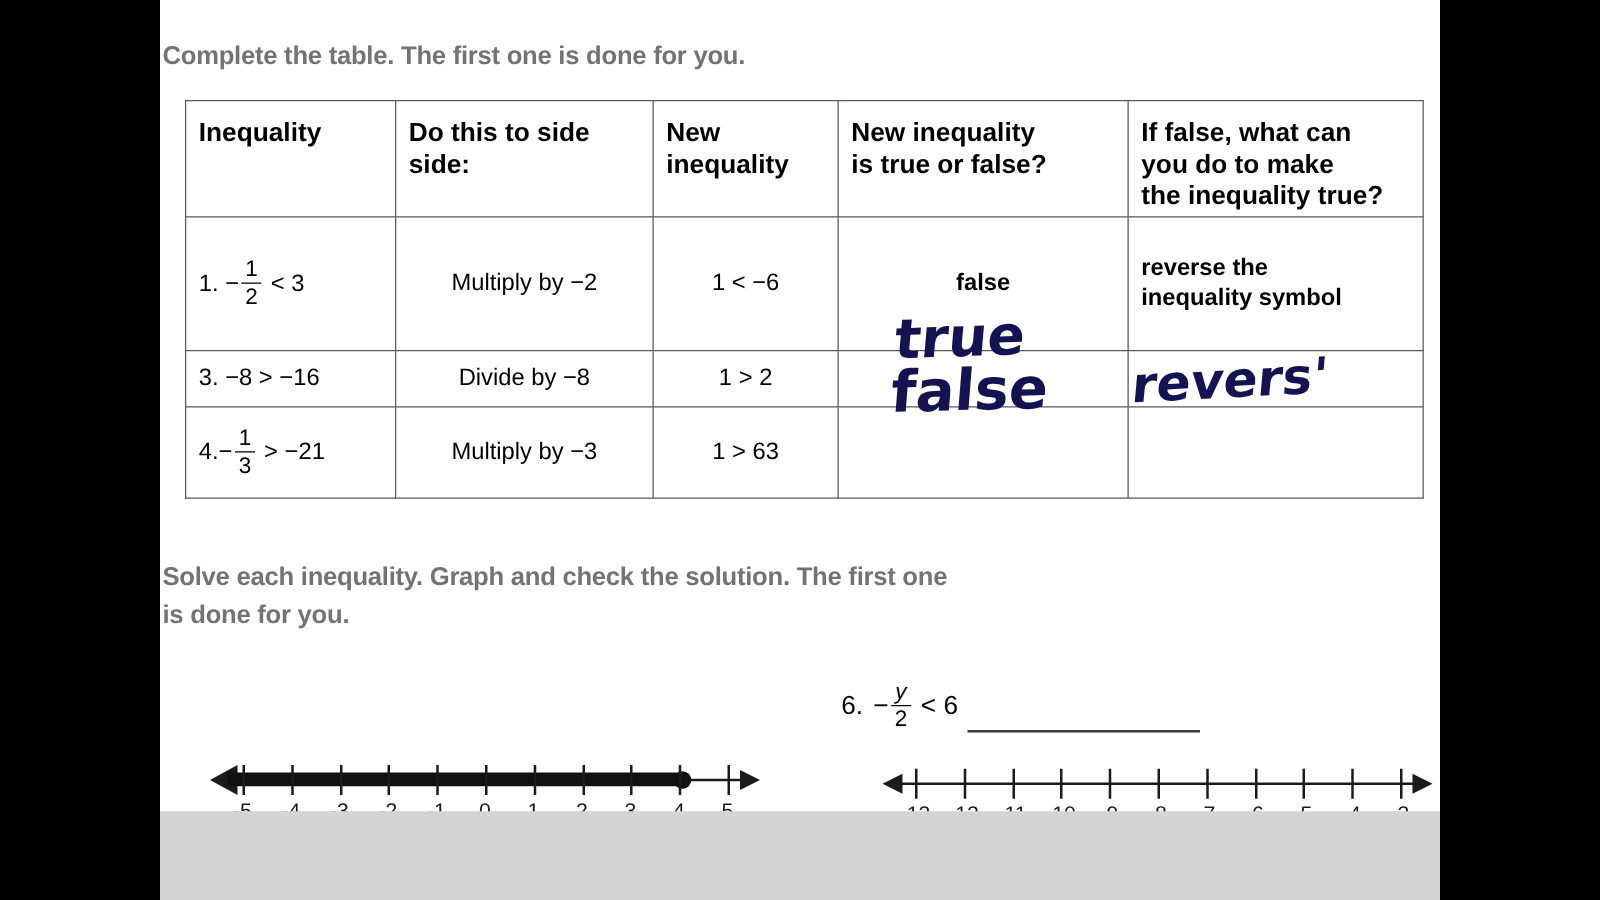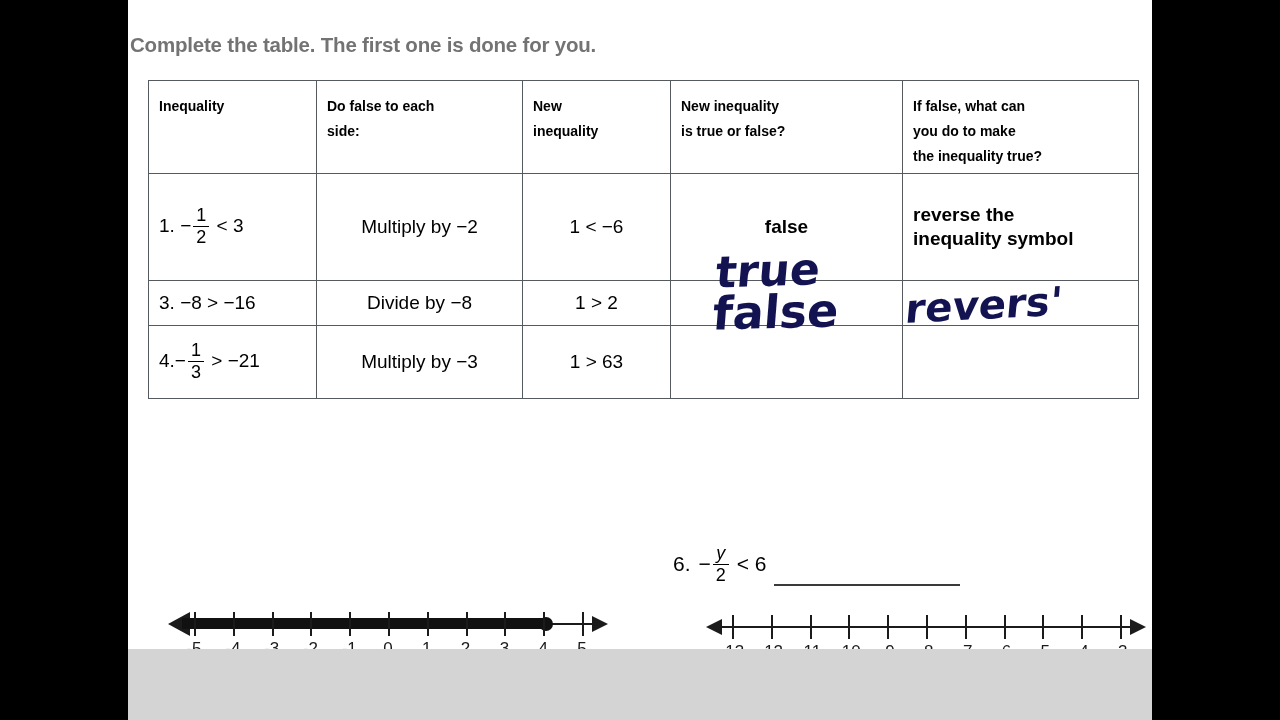--- a/index.html
+++ b/index.html
@@ -69,21 +69,21 @@
   #worksheet-table th {
     border: 1px solid #555a5e;
     vertical-align: middle;
     padding: 4px 10px;
     color: #000000;
     font-size: 19px;
     background: transparent;
   }
   #worksheet-table th {
     font-weight: bold;
-    font-size: 14px;
+    font-size: 21px;
     line-height: 25px;
     text-align: left;
     vertical-align: top;
     padding-top: 13px;
     white-space: pre-line;
   }
   .col-1 { width: 168px; }
   .col-2 { width: 206px; }
   .col-3 { width: 148px; }
   .col-4 { width: 232px; }
@@ -273,21 +273,21 @@
       <colgroup>
         <col class="col-1">
           <col class="col-2">
           <col class="col-3">
           <col class="col-4">
           <col class="col-5">
       </colgroup>
       <thead>
         <tr>
           <th>Inequality</th>
-          <th>Do false to each
+          <th>Do this to side
 side:</th>
           <th>New
 inequality</th>
           <th>New inequality
 is true or false?</th>
           <th>If false, what can
 you do to make
 the inequality true?</th>
         </tr>
       </thead>
@@ -318,20 +318,22 @@
           <td class="cell-tf"></td>
           <td class="cell-fix"></td>
         </tr>
       </tbody>
     </table>
 
     <div class="hand" id="hand-true">true</div>
     <div class="hand" id="hand-false">false</div>
     <div class="hand" id="hand-revers">revers'</div>
 
+    <div class="heading" id="heading-solve-each">Solve each inequality. Graph and check the solution. The first one
+is done for you.</div>
 
 
     <div class="problem" id="problem-6">
       <span class="prob-label">6.</span><span>−</span><span class="frac"><span class="num ital">y</span><span class="den">2</span></span>&nbsp;<span>&lt; 6</span><span class="answer-slot" id="answer-slot-6"><span id="answer-text-6"></span></span>
     </div>
 
     <div class="numberline" id="numberline-5">
       <div class="nl-axis"></div>
       <div class="nl-arrow nl-arrow-left thick"></div>
       <div class="nl-arrow nl-arrow-right"></div>

